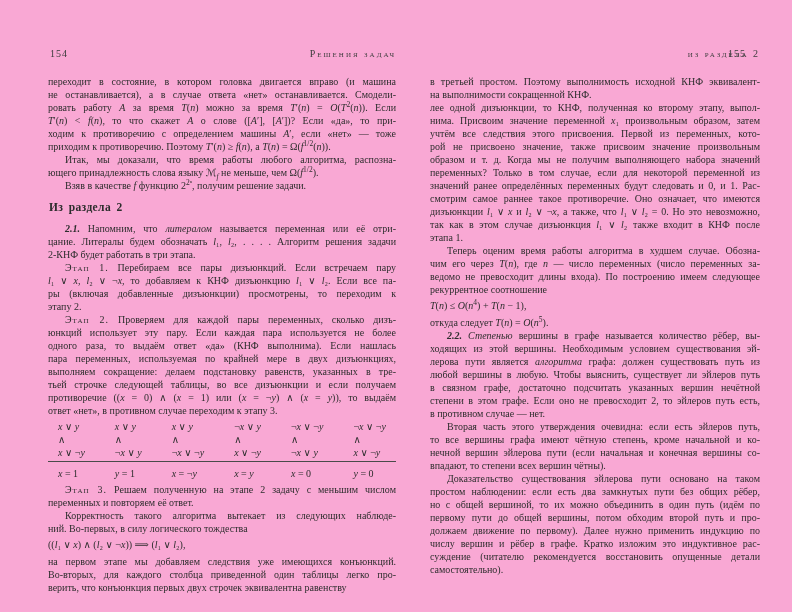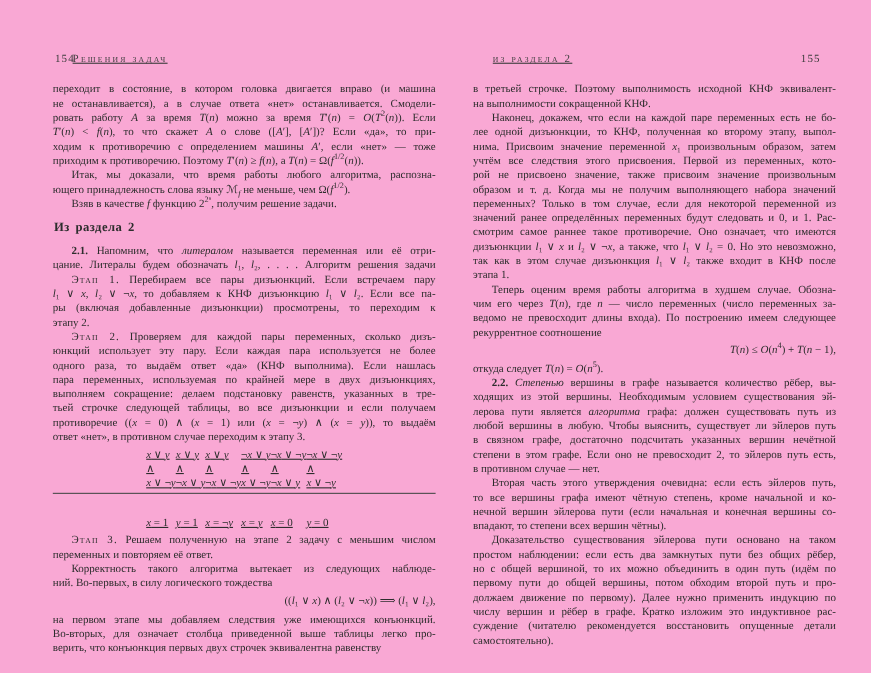--- a/index.html
+++ b/index.html
@@ -9,38 +9,38 @@
     font-family:"Liberation Serif","DejaVu Serif","DejaVu Sans",serif;
   }
   .page{position:absolute;top:48px;}
   #leftpage{left:48px;width:348px;}
   #rightpage{left:430px;width:330px;}
   .pagehead{position:relative;height:14px;font-size:10px;color:#3c3c3c;}
   .pn{position:absolute;top:0;letter-spacing:1px;}
   .pnl{left:2px;}
   .pnr{right:14px;}
   .rh{
-    position:absolute;left:18px;right:0;text-align:left;
-    font-variant:small-caps;letter-spacing:2px;font-size:10px;color:#3c3c3c;text-decoration:underline;
+    position:absolute;left:0;right:0;text-align:right;
+    font-variant:small-caps;letter-spacing:2px;font-size:10px;color:#3c3c3c;
   }
   .content{margin-top:13px;font-size:10px;line-height:13px;}
   .para{margin:0;}
   .line{text-align:justify;text-align-last:justify;}
   .line.last{text-align-last:left;}
   .line.indent{text-indent:17px;}
   .heading{font-weight:bold;font-size:11.5px;letter-spacing:.4px;margin:9px 0 8px 1px;word-spacing:2px;}
-  .formula{text-align:right;margin:3px 0 3px 0;line-height:14px;}
-  .ttable{position:relative;display:flex;justify-content:center;padding:2px 10px 0 10px;margin:1px 0 3px 0;text-decoration:underline;}
+  .formula{text-align:left;margin:3px 0 3px 0;line-height:14px;}
+  .ttable{position:relative;display:flex;justify-content:space-between;padding:2px 10px 0 10px;margin:1px 0 3px 0;}
   .tcol{display:flex;flex-direction:column;}
   .tcell{height:13px;line-height:13px;text-align:left;}
-  .tres{margin-top:23px;}
+  .tres{margin-top:8px;}
   .trule{position:absolute;left:0;right:0;top:43px;border-top:1px solid #4a4a4a;height:0;}
   .sc{font-variant:small-caps;letter-spacing:1px;}
   i{font-style:italic;}
-  b{font-weight:bold;}
+  b{font-weight:bold;font-style:italic;}
   sup,sub{font-size:7.5px;line-height:0;}
 </style>
 </head>
 <body>
 
 <div class="spread">
   <div class="page" id="leftpage">
     <div class="pagehead">
       <span class="pn pnl">154</span>
       <span class="rh">Решения задач</span>
@@ -58,20 +58,21 @@
           <div class="line indent">Итак, мы доказали, что время работы любого алгоритма, распозна-</div>
           <div class="line last">ющего принадлежность слова языку ℳ<sub><i>f</i></sub> не меньше, чем Ω(<i>f</i><sup>1/2</sup>).</div>
         </div>
         <div class="para">
           <div class="line indent last">Взяв в качестве <i>f</i> функцию 2<sup>2ⁿ</sup>, получим решение задачи.</div>
         </div>
         <div class="heading">Из раздела 2</div>
         <div class="para">
           <div class="line indent"><b>2.1.</b> Напомним, что <i>литералом</i> называется переменная или её отри-</div>
           <div class="line">цание. Литералы будем обозначать <i>l</i>₁, <i>l</i>₂, . . . . Алгоритм решения задачи</div>
+          <div class="line last">2-КНФ будет работать в три этапа.</div>
         </div>
         <div class="para">
           <div class="line indent"><span class="sc">Этап 1.</span> Перебираем все пары дизъюнкций. Если встречаем пару</div>
           <div class="line"><i>l</i>₁ ∨ <i>x</i>, <i>l</i>₂ ∨ ¬<i>x</i>, то добавляем к КНФ дизъюнкцию <i>l</i>₁ ∨ <i>l</i>₂. Если все па-</div>
           <div class="line">ры (включая добавленные дизъюнкции) просмотрены, то переходим к</div>
           <div class="line last">этапу 2.</div>
         </div>
         <div class="para">
           <div class="line indent"><span class="sc">Этап 2.</span> Проверяем для каждой пары переменных, сколько дизъ-</div>
           <div class="line">юнкций использует эту пару. Если каждая пара используется не более</div>
@@ -125,37 +126,36 @@
           <div class="line indent"><span class="sc">Этап 3.</span> Решаем полученную на этапе 2 задачу с меньшим числом</div>
           <div class="line last">переменных и повторяем её ответ.</div>
         </div>
         <div class="para">
           <div class="line indent">Корректность такого алгоритма вытекает из следующих наблюде-</div>
           <div class="line last">ний. Во-первых, в силу логического тождества</div>
         </div>
         <div class="formula">((<i>l</i>₁ ∨ <i>x</i>) ∧ (<i>l</i>₂ ∨ ¬<i>x</i>)) ⟹ (<i>l</i>₁ ∨ <i>l</i>₂),</div>
         <div class="para">
           <div class="line">на первом этапе мы добавляем следствия уже имеющихся конъюнкций.</div>
-          <div class="line">Во-вторых, для означает столбца приведенной выше таблицы легко про-</div>
+          <div class="line">Во-вторых, для каждого столбца приведенной один таблицы легко про-</div>
           <div class="line last">верить, что конъюнкция первых двух строчек эквивалентна равенству</div>
         </div>
       </div>
   </div>
   <div class="page" id="rightpage">
     <div class="pagehead">
       <span class="rh">из раздела 2</span>
       <span class="pn pnr">155</span>
     </div>
     <div class="content">
         <div class="para">
-          <div class="line">в третьей строчке. Поэтому выполнимость исходной КНФ эквивалент-</div>
+          <div class="line">в третьей простом. Поэтому выполнимость исходной КНФ эквивалент-</div>
           <div class="line last">на выполнимости сокращенной КНФ.</div>
         </div>
         <div class="para">
-          <div class="line indent">Наконец, докажем, что если на каждой паре переменных есть не бо-</div>
           <div class="line">лее одной дизъюнкции, то КНФ, полученная ко второму этапу, выпол-</div>
           <div class="line">нима. Присвоим значение переменной <i>x</i>₁ произвольным образом, затем</div>
           <div class="line">учтём все следствия этого присвоения. Первой из переменных, кото-</div>
           <div class="line">рой не присвоено значение, также присвоим значение произвольным</div>
           <div class="line">образом и т. д. Когда мы не получим выполняющего набора значений</div>
           <div class="line">переменных? Только в том случае, если для некоторой переменной из</div>
           <div class="line">значений ранее определённых переменных будут следовать и 0, и 1. Рас-</div>
           <div class="line">смотрим самое раннее такое противоречие. Оно означает, что имеются</div>
           <div class="line">дизъюнкции <i>l</i>₁ ∨ <i>x</i> и <i>l</i>₂ ∨ ¬<i>x</i>, а также, что <i>l</i>₁ ∨ <i>l</i>₂ = 0. Но это невозможно,</div>
           <div class="line">так как в этом случае дизъюнкция <i>l</i>₁ ∨ <i>l</i>₂ также входит в КНФ после</div>

